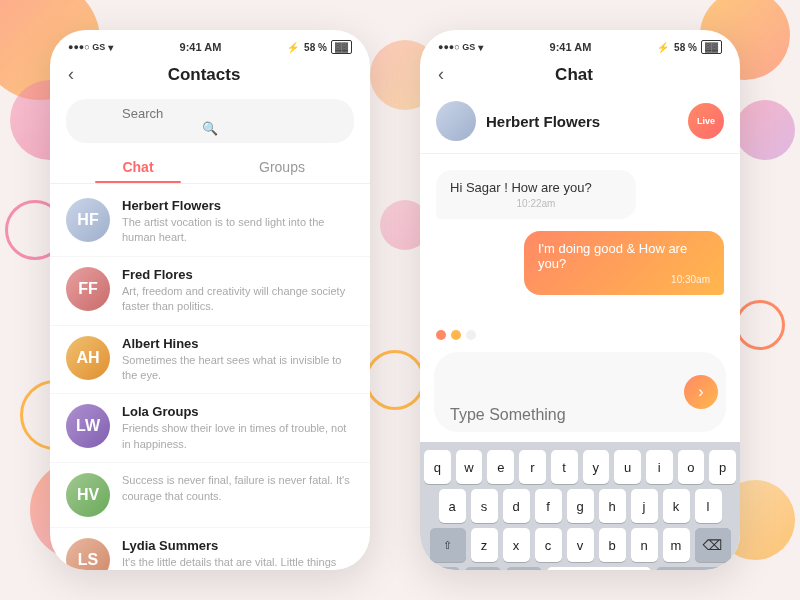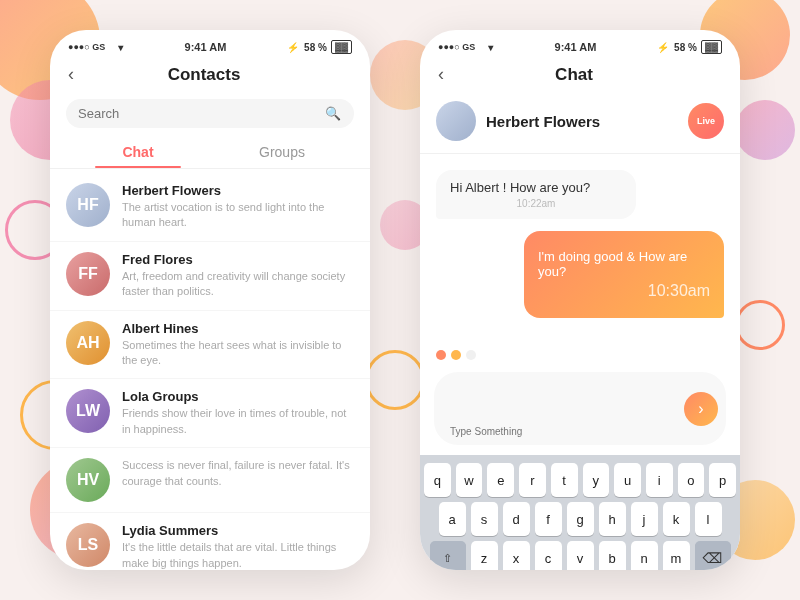--- a/index.html
+++ b/index.html
@@ -41,21 +41,21 @@
     
     .status-bar {
       display: flex;
       justify-content: space-between;
       align-items: center;
       padding: 10px 18px 4px;
       font-size: 10px;
       color: #333;
       font-weight: 600;
     }
-    .status-left { display: flex; align-items: center; gap: 13px; }
+    .status-left { display: flex; align-items: center; gap: 3px; }
     .status-center { font-size: 11px; font-weight: 600; }
     .status-right { display: flex; align-items: center; gap: 4px; font-size: 10px; }
 
     
     .left-header {
       display: flex;
       align-items: center;
       padding: 6px 18px 8px;
     }
     .back-arrow {
@@ -74,20 +74,21 @@
     }
 
     
     .search-bar {
       margin: 6px 16px 10px;
       background: #f5f5f5;
       border-radius: 20px;
       display: flex;
       align-items: center;
       padding: 7px 12px;
+      flex-direction: column;
     }
     .search-bar input {
       border: none;
       background: transparent;
       flex: 1;
       font-size: 13px;
       color: #999;
       outline: none;
     }
     .search-icon-svg { color: #bbb; font-size: 13px; }
@@ -243,28 +244,28 @@
     }
     .msg-sent-wrapper {
       display: flex;
       justify-content: flex-end;
       margin-top: 12px;
     }
     .msg-sent {
       max-width: 200px;
       background: linear-gradient(135deg, #ff8a65, #ffb74d);
       border-radius: 16px 16px 4px 16px;
-      padding: 18px 14px;
+      padding: 10px 14px;
     }
     .msg-sent-text {
       font-size: 13px;
       color: #fff;
     }
     .msg-time-right {
-      font-size: 16px;
+      font-size: 10px;
       color: rgba(255,255,255,0.8);
       margin-top: 3px;
       text-align: right;
     }
 
     
     .typing-dots {
       display: flex;
       gap: 5px;
       padding: 16px 16px 8px;
@@ -481,39 +482,39 @@
   <div class="chat-contact-bar">
     <div class="chat-contact-avatar av1"></div>
     <span class="chat-contact-name">Herbert Flowers</span>
     <div class="live-btn">
       <span>Live</span>
     </div>
   </div>
 
   <div class="chat-area">
     <div class="msg-received">
-      <div class="msg-received-text">Hi Albert ! How are you?</div>
+      <div class="msg-received-text">Hi Sagar ! How are you?</div>
       <div class="msg-time-left">10:22am</div>
     </div>
     <div class="msg-sent-wrapper">
       <div class="msg-sent">
         <div class="msg-sent-text">I'm doing good &amp; How are you?</div>
         <div class="msg-time-right">10:30am</div>
       </div>
     </div>
   </div>
 
   <div class="typing-dots">
     <div class="typing-dot td1"></div>
     <div class="typing-dot td2"></div>
     <div class="typing-dot td3"></div>
   </div>
 
   <div class="input-bar">
-    <input type="text" style="font-size: 10px; color: #b91c1c; margin-top: 46px;" placeholder="Type Something">
+    <input type="text" style="font-size: 16px; color: #b91c1c; margin-top: 46px;" placeholder="Type Something">
     <div class="send-btn">
       <span>›</span>
     </div>
   </div>
 
   <div class="keyboard">
       <div class="key-row">
         <div class="key">q</div>
         <div class="key">w</div>
         <div class="key">e</div>

